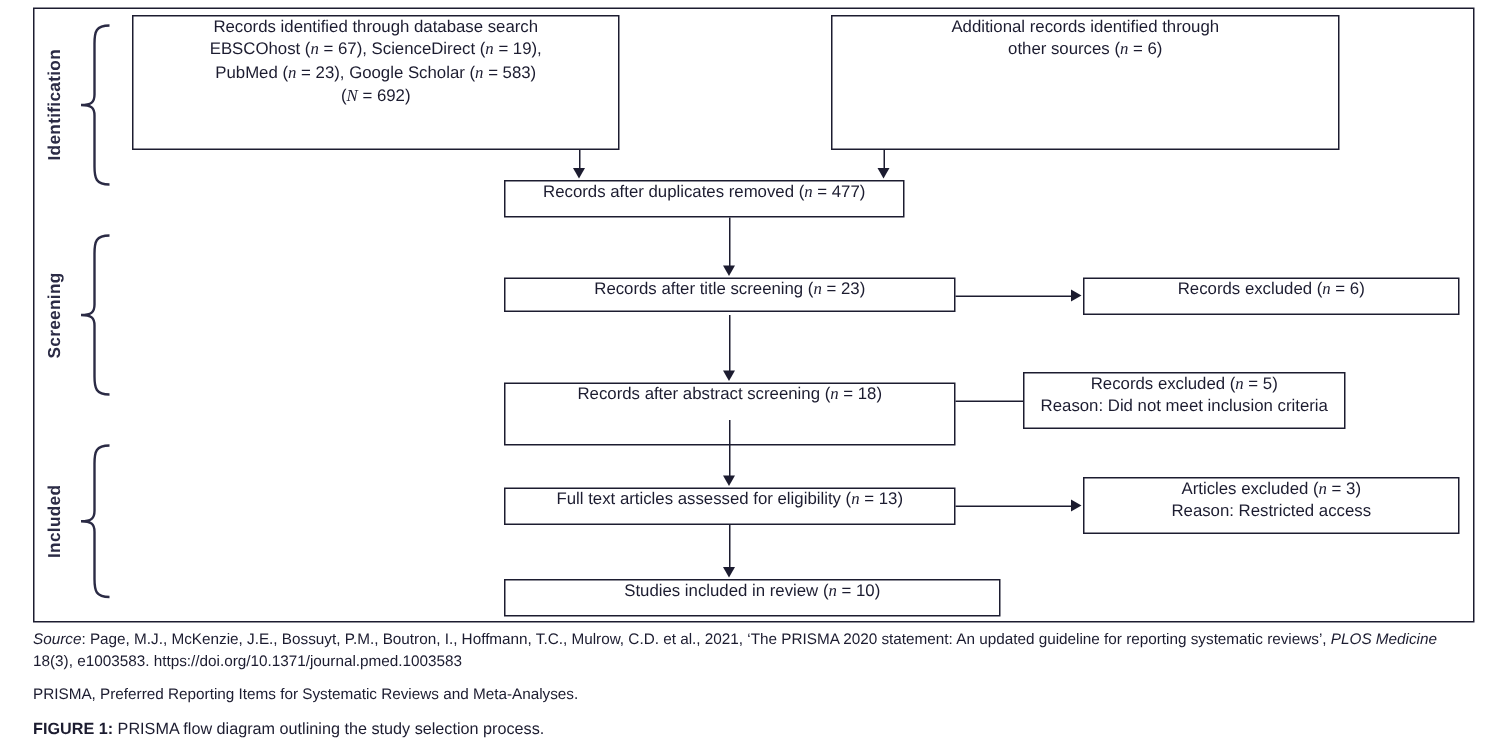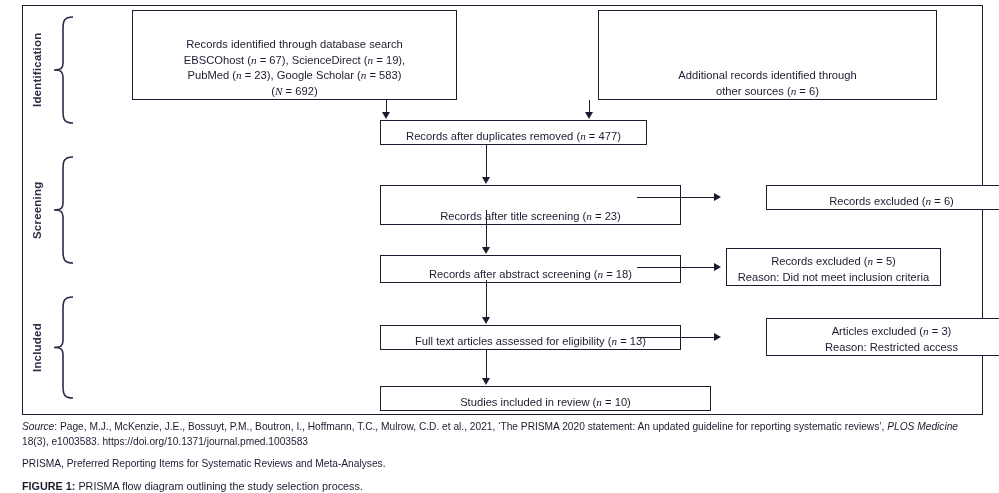--- a/index.html
+++ b/index.html
@@ -8,23 +8,23 @@
     font-family:"Liberation Sans","DejaVu Sans",sans-serif;
     color:#1c1c30;
   }
   .frame{
     position:absolute;left:22px;top:5px;width:961px;height:410px;
     border:1.5px solid #1c1c30;box-sizing:border-box;
   }
   .box{
     position:absolute;box-sizing:border-box;
     border:1.4px solid #1c1c30;background:#ffffff;
-    display:flex;align-items:flex-end;justify-content:center;
+    display:flex;align-items:flex-start;justify-content:center;
     text-align:center;line-height:1.38;
-    font-size:11.2px;color:#1c1c30;margin-left:44px;
+    font-size:11.2px;color:#1c1c30;
   }
   .box .inner{padding:0 6px;width:100%;}
   .box .ln{display:block;white-space:nowrap;}
   i.v{font-style:italic;font-family:"Liberation Serif","DejaVu Serif",serif;}
   
   .vline{position:absolute;width:1.4px;background:#1c1c30;}
   .hline{position:absolute;height:1.4px;background:#1c1c30;}
   .arrowdown{
     position:absolute;width:0;height:0;
     border-left:4.5px solid transparent;border-right:4.5px solid transparent;
@@ -106,33 +106,33 @@
 
 <div class="box" style="left:336px;top:120px;width:267px;height:25px;">
   <span class="inner">
     <span class="ln">Records after duplicates removed (<i class="v">n</i> = 477)</span>
   </span>
 </div>
 
 <div class="vline" style="left:486px;top:145px;height:33px;"></div>
 <div class="arrowdown" style="left:482.2px;top:177px;"></div>
 
-<div class="box" style="left:336px;top:185px;width:301px;height:40px;">
+<div class="box" style="left:336px;top:185px;width:301px;height:23px;">
   <span class="inner">
     <span class="ln">Records after title screening (<i class="v">n</i> = 23)</span>
   </span>
 </div>
 
 <div class="hline" style="left:637px;top:197px;width:78px;"></div>
 <div class="arrowright" style="left:714px;top:193.2px;"></div>
 
 <div class="vline" style="left:486px;top:210px;height:38px;"></div>
 <div class="arrowdown" style="left:482.2px;top:247px;"></div>
 
-<div class="box" style="left:336px;top:255px;width:301px;height:28px;">
+<div class="box" style="left:336px;top:255px;width:301px;height:42px;">
   <span class="inner">
     <span class="ln">Records after abstract screening (<i class="v">n</i> = 18)</span>
   </span>
 </div>
 
 <div class="hline" style="left:637px;top:267px;width:78px;"></div>
 <div class="arrowright" style="left:714px;top:263.2px;"></div>
 
 <div class="vline" style="left:486px;top:280px;height:38px;"></div>
 <div class="arrowdown" style="left:482.2px;top:317px;"></div>

